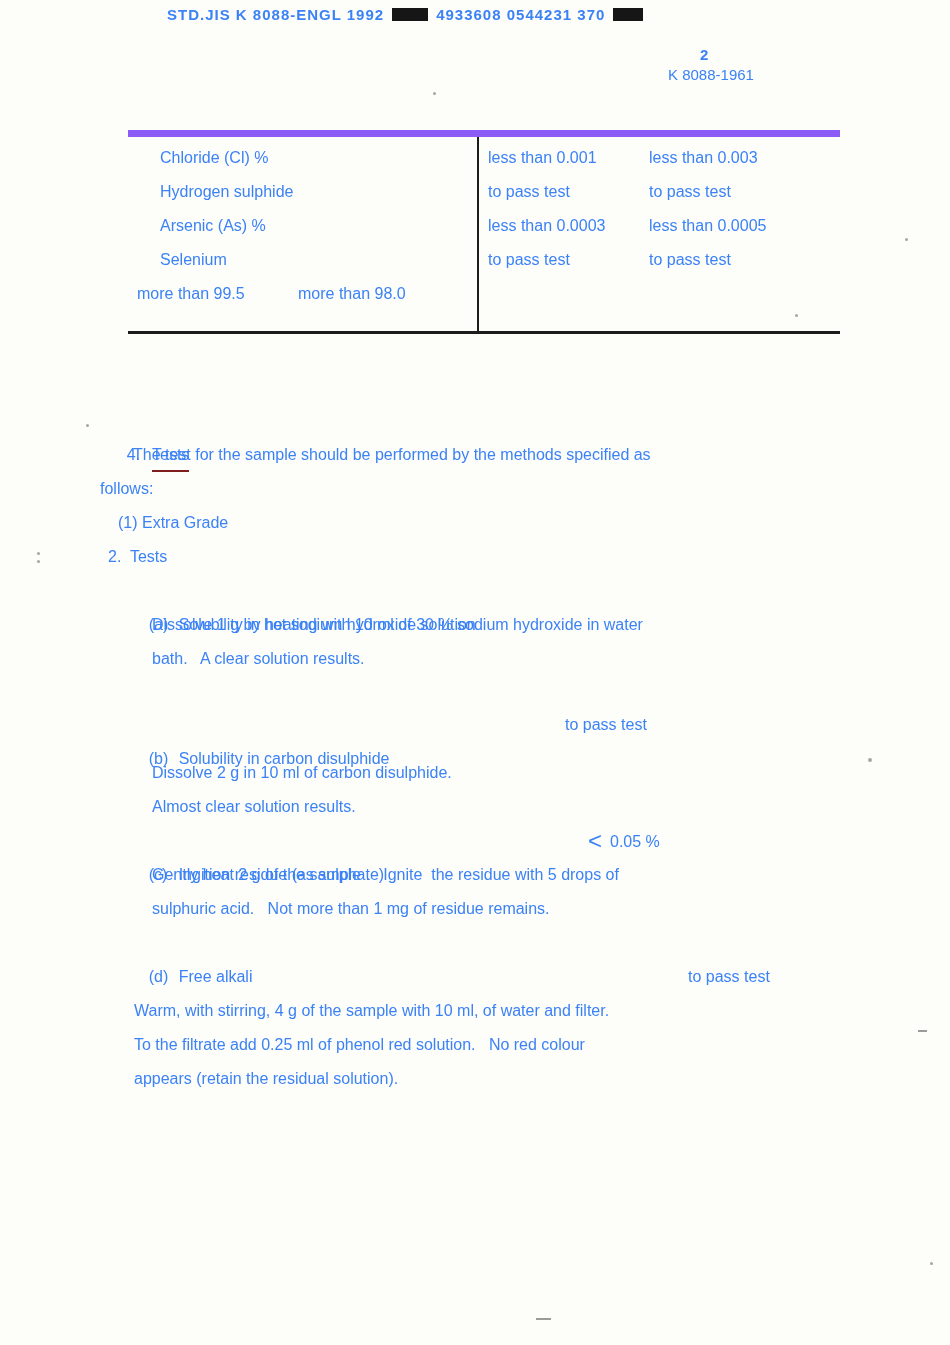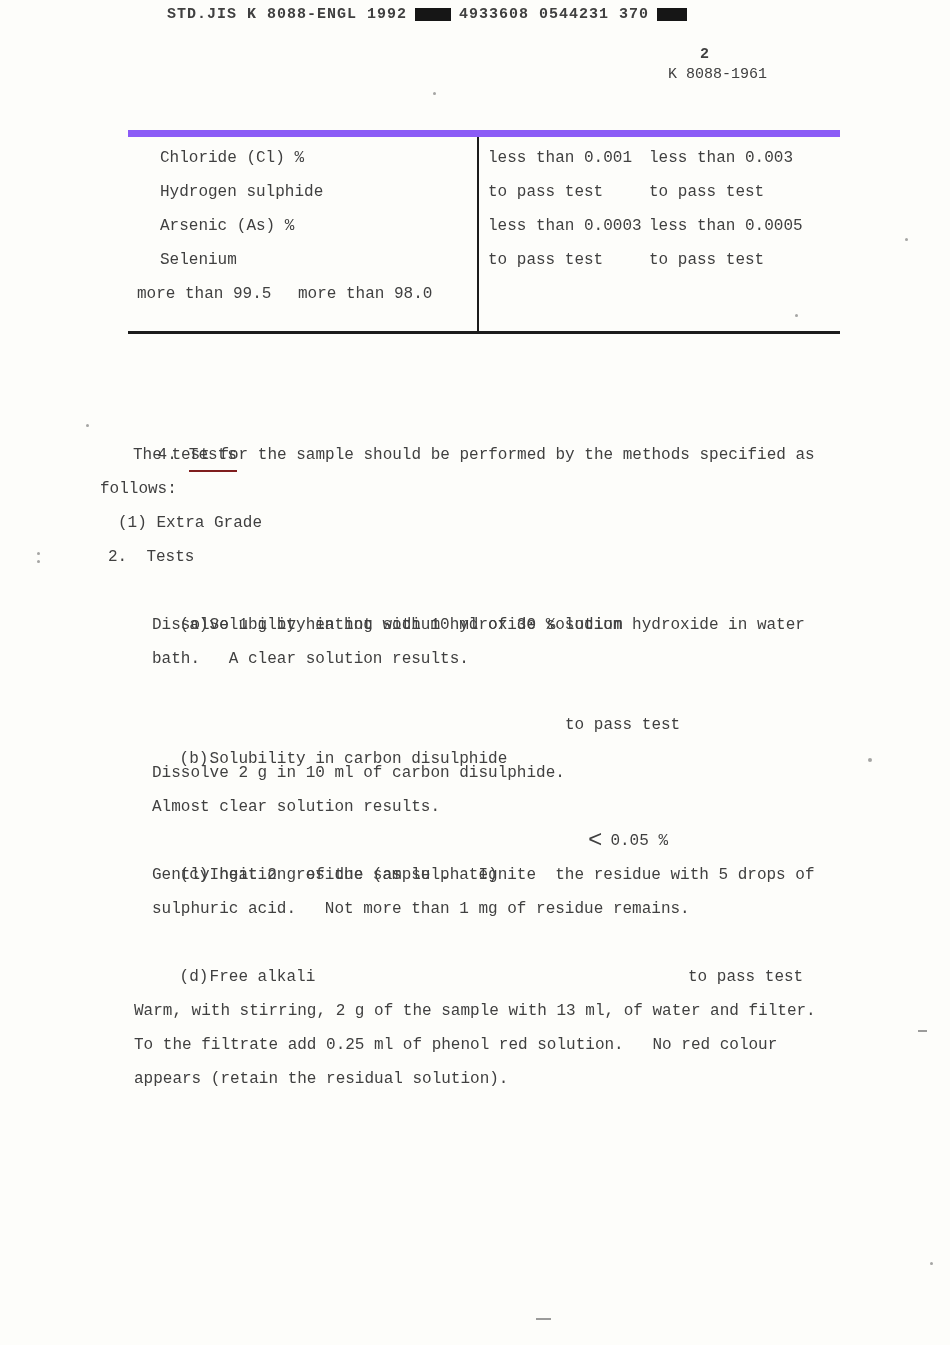--- a/index.html
+++ b/index.html
@@ -1,21 +1,21 @@
 <!DOCTYPE html>
 <html><head>
 <meta charset="utf-8">
 <style>
   html,body { margin:0; padding:0; background:#ffffff; }
   .page {
     position:relative;
     width:950px; height:1345px;
     background:#fdfdfa;
-    font-family:Liberation Mono, monospace;
-    color:#404040;
+    font-family:Liberation Sans, sans-serif;
+    color:#3b82f6;
     overflow:hidden;
   }
   
   .scan-header {
     position:absolute; top:6px; left:167px;
     display:flex; align-items:center;
     font-weight:bold; font-size:15px; letter-spacing:1px;
     white-space:pre;
   }
   .bar { display:inline-block; width:36px; height:13px; background:#161616; margin:0 8px; }
@@ -142,21 +142,21 @@
     </div>
     <div class="line body-line">Gently heat 2 g of the sample .   Ignite  the residue with 5 drops of</div>
     <div class="line body-line">sulphuric acid.   Not more than 1 mg of residue remains.</div>
 
     <div class="line item-head">
       <span class="marker">(d)</span><span>Free alkali</span>
     </div>
     <div class="line">
       <span class="ann ann-d">to pass test</span>
     </div>
-    <div class="line body-line-d">Warm, with stirring, 2 g of the sample with 13 ml, of water and filter.</div>
+    <div class="line body-line-d">Warm, with stirring, 4 g of the sample with 10 ml, of water and filter.</div>
     <div class="line body-line-d">To the filtrate add 0.25 ml of phenol red solution.   No red colour</div>
     <div class="line body-line-d">appears (retain the residual solution).</div>
 
   </div>
 
   <div class="speck" style="left:86px; top:424px; width:3px; height:3px;"></div>
   <div class="speck" style="left:37px; top:552px; width:3px; height:3px;"></div>
   <div class="speck" style="left:37px; top:560px; width:3px; height:3px;"></div>
   <div class="speck" style="left:905px; top:238px; width:3px; height:3px;"></div>
   <div class="speck" style="left:868px; top:758px; width:4px; height:4px;"></div>

